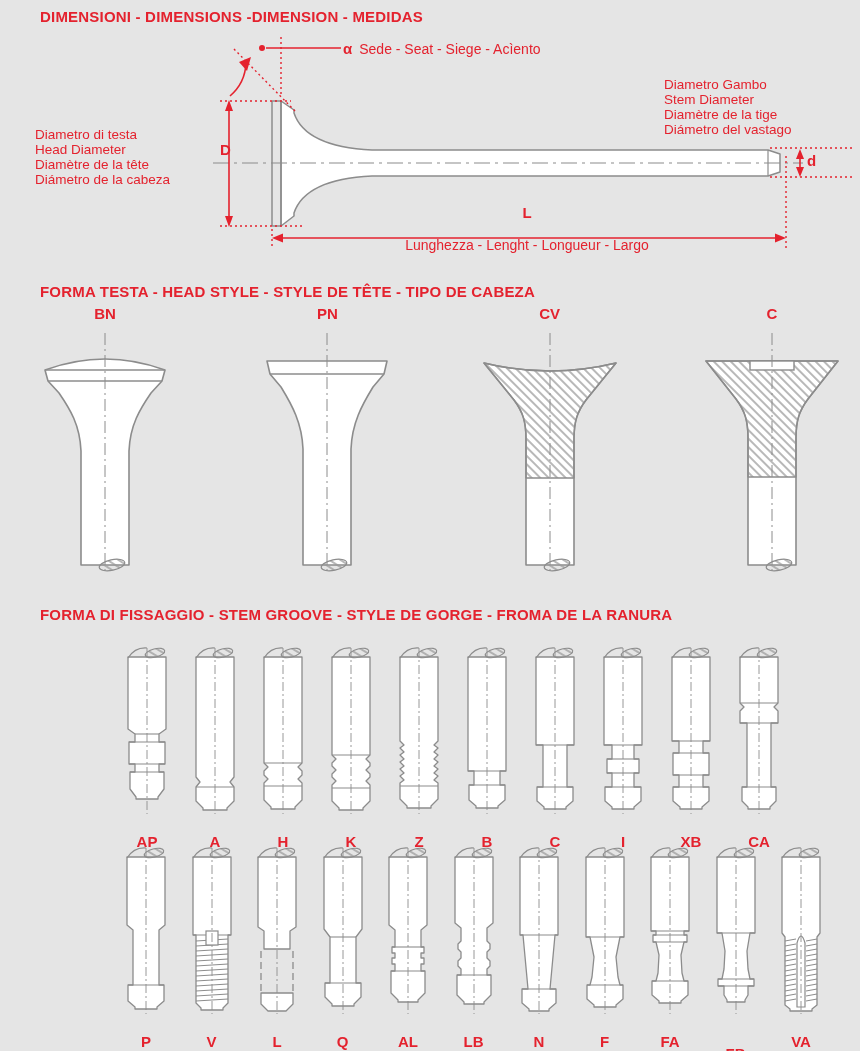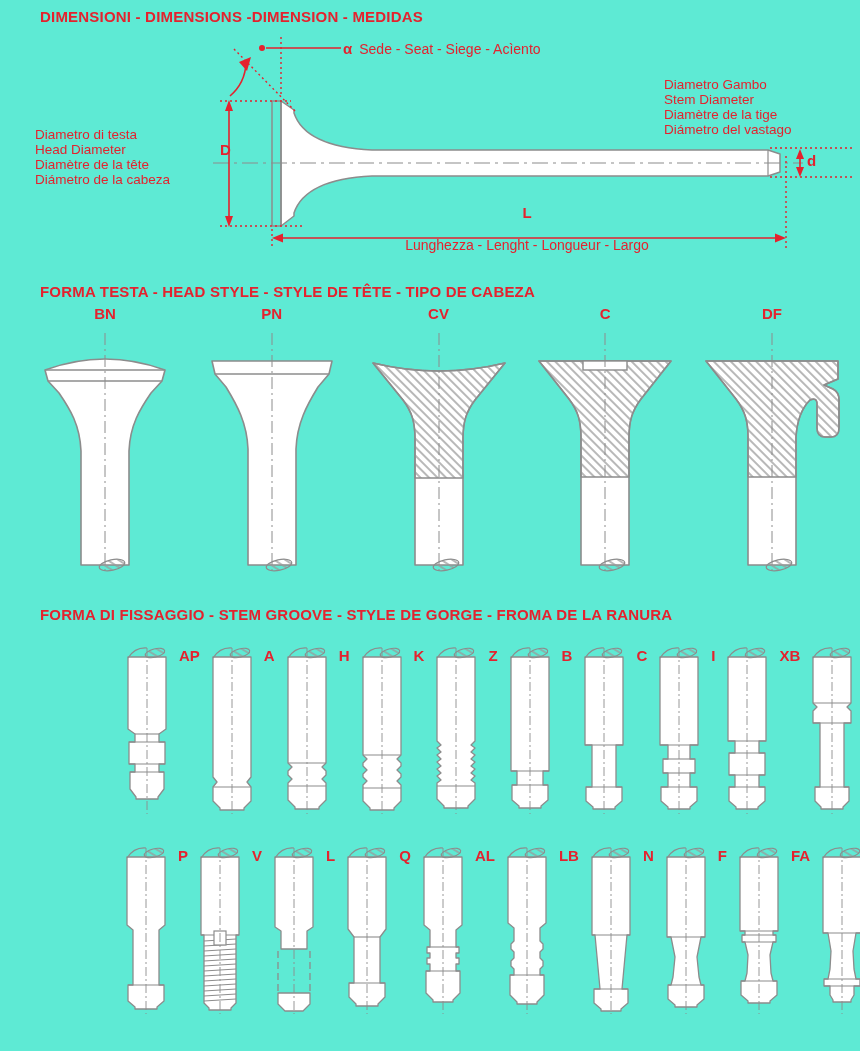--- a/index.html
+++ b/index.html
@@ -1,30 +1,30 @@
 <!DOCTYPE html>
 <html><head>
 <meta charset="utf-8">
 <style>
   html,body{margin:0;padding:0;background:#fff;}
-  .page{position:relative;width:860px;height:1051px;background:#5eead4;
+  .page{position:relative;width:860px;height:1051px;background:#e5e5e5;
         font-family:"Liberation Sans",sans-serif;overflow:hidden;}
   .sec-title{position:absolute;color:#E4222E;font-weight:bold;font-size:15px;letter-spacing:.2px;white-space:nowrap;}
   .rlbl{position:absolute;color:#E4222E;font-size:13.5px;line-height:15px;}
   .dimsym{color:#E4222E;font-weight:bold;font-size:15px;}
   .alpha-row{position:absolute;left:343px;top:40px;display:flex;align-items:baseline;gap:7px;white-space:nowrap;}
   .alpha-row .seat{color:#E4222E;font-size:14px;}
   .txt-right{text-align:left;}
   .txt-center{text-align:center;}
   .dim-svg{position:absolute;left:0;top:0;}
   .abs{position:absolute;}
   .figrow{position:absolute;display:flex;justify-content:space-between;}
   .hfig{width:160px;display:flex;flex-direction:column;align-items:center;}
   .hfig .figlab{height:24px;line-height:22px;}
-  .sfig{display:flex;}
+  .sfig{display:flex;flex-direction:column;gap:16px;}
   .figlab{color:#E4222E;font-weight:bold;font-size:15px;text-align:center;white-space:nowrap;}
   svg{display:block;}
 </style>
 </head>
 <body>
 
 <svg width="0" height="0" style="position:absolute">
   <defs>
     <pattern id="hatch" patternUnits="userSpaceOnUse" width="6" height="6" patternTransform="rotate(-45)">
       <line x1="3" y1="0" x2="3" y2="6" stroke="#9a9a9a" stroke-width="1.4"></line>
@@ -134,29 +134,20 @@
       <div class="hfig">
         <div class="figlab">C</div>
         <svg viewBox="0 0 160 250" width="160" height="250">
           <path d="M14,34 L146,34 L116,72 C107,84 104,94 104,111 L104,238 L56,238 L56,111 C56,94 53,84 44,72 Z" fill="#fff" stroke="#8C8C8C" stroke-width="1.6" stroke-linejoin="round"></path>
           <path d="M14,34 L146,34 L116,72 C107,84 104,94 104,111 L104,150 L56,150 L56,111 C56,94 53,84 44,72 Z" fill="url(#hatch)" stroke="#8C8C8C" stroke-width="1.4" stroke-linejoin="round"></path>
           <rect x="58" y="34" width="44" height="9" fill="#fff" stroke="#8C8C8C" stroke-width="1.4"></rect>
           <line x1="80" y1="6" x2="80" y2="248" stroke="#8C8C8C" stroke-width="1" stroke-dasharray="12 4 2 4"></line>
           <ellipse cx="87" cy="238" rx="13" ry="5.2" transform="rotate(-12 87 238)" fill="url(#hatch)" stroke="#8C8C8C" stroke-width="1.2"></ellipse>
         </svg>
       </div>
-      <div class="hfig">
-        <div class="figlab">DF</div>
-        <svg viewBox="0 0 160 250" width="160" height="250">
-          <path d="M14,34 L146,34 L146,52 L132,58 L141,62 Q147,65 147,73 L147,101 Q147,110 139,110 L133,110 Q125,110 125,101 L125,77 Q125,70 118,73 C109,82 105,94 104,110 L104,238 L56,238 L56,110 C56,94 53,84 44,72 Z" fill="#fff" stroke="#8C8C8C" stroke-width="1.6" stroke-linejoin="round"></path>
-          <path d="M14,34 L146,34 L146,52 L132,58 L141,62 Q147,65 147,73 L147,101 Q147,110 139,110 L133,110 Q125,110 125,101 L125,77 Q125,70 118,73 C109,82 105,94 104,110 L104,150 L56,150 L56,110 C56,94 53,84 44,72 Z" fill="url(#hatch)" stroke="#8C8C8C" stroke-width="1.4" stroke-linejoin="round"></path>
-          <line x1="80" y1="6" x2="80" y2="248" stroke="#8C8C8C" stroke-width="1" stroke-dasharray="12 4 2 4"></line>
-          <ellipse cx="87" cy="238" rx="13" ry="5.2" transform="rotate(-12 87 238)" fill="url(#hatch)" stroke="#8C8C8C" stroke-width="1.2"></ellipse>
-        </svg>
-      </div>
     </div>
 
   <div class="sec-title" style="left:40px;top:606px">FORMA DI FISSAGGIO - STEM GROOVE - STYLE DE GORGE - FROMA DE LA RANURA</div>
   <div id="groove-row1" class="figrow" style="left:115px;top:645px;width:676px">
       <div class="sfig">
         <svg viewBox="0 0 64 170" width="64" height="170">
           <polygon points="51,12 51,84 44,89 44,97 50,97 50,119 44,119 44,127 49,127 49,144 43,152 43,154 21,154 21,152 15,144 15,127 20,127 20,119 14,119 14,97 20,97 20,89 13,84 13,12" fill="#fff" stroke="#8C8C8C" stroke-width="1.3" stroke-linejoin="round"></polygon>
           <line x1="20" y1="89" x2="44" y2="89" stroke="#8C8C8C" stroke-width="1.1"></line>
           <line x1="14" y1="97" x2="50" y2="97" stroke="#8C8C8C" stroke-width="1.1"></line>
           <line x1="14" y1="119" x2="50" y2="119" stroke="#8C8C8C" stroke-width="1.1"></line>

